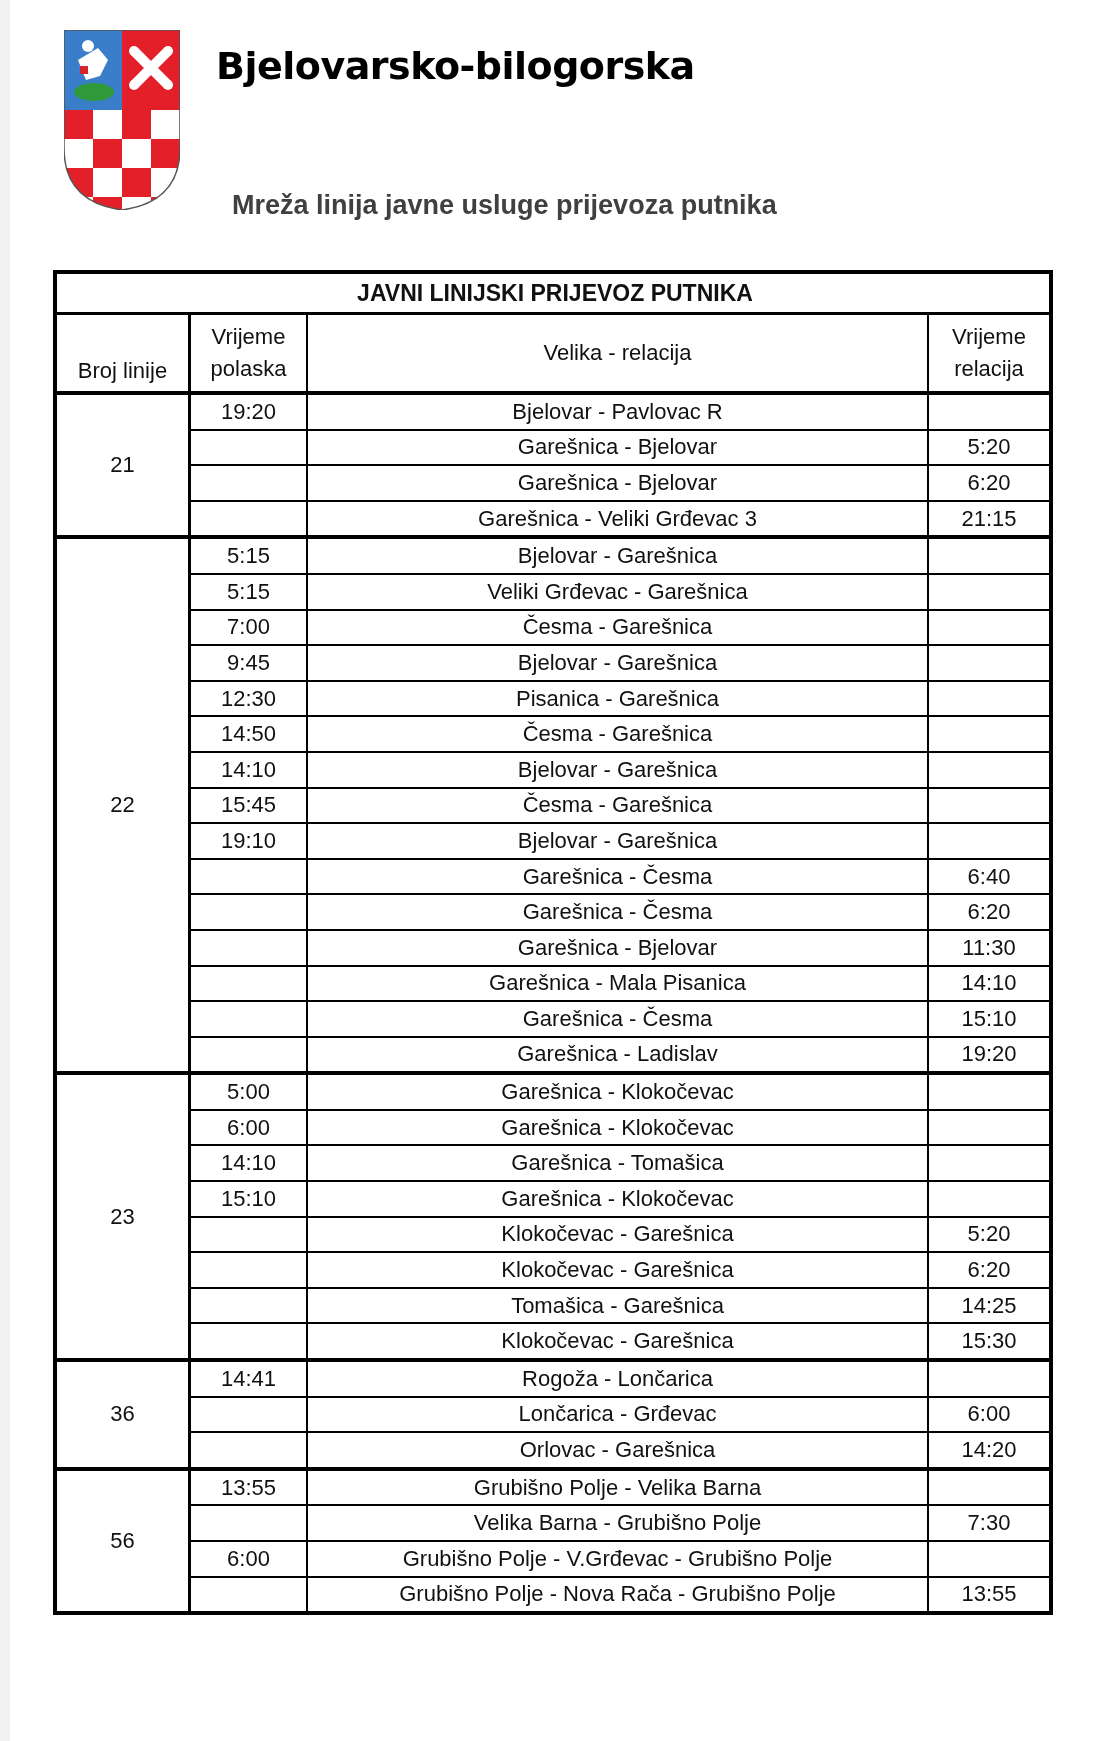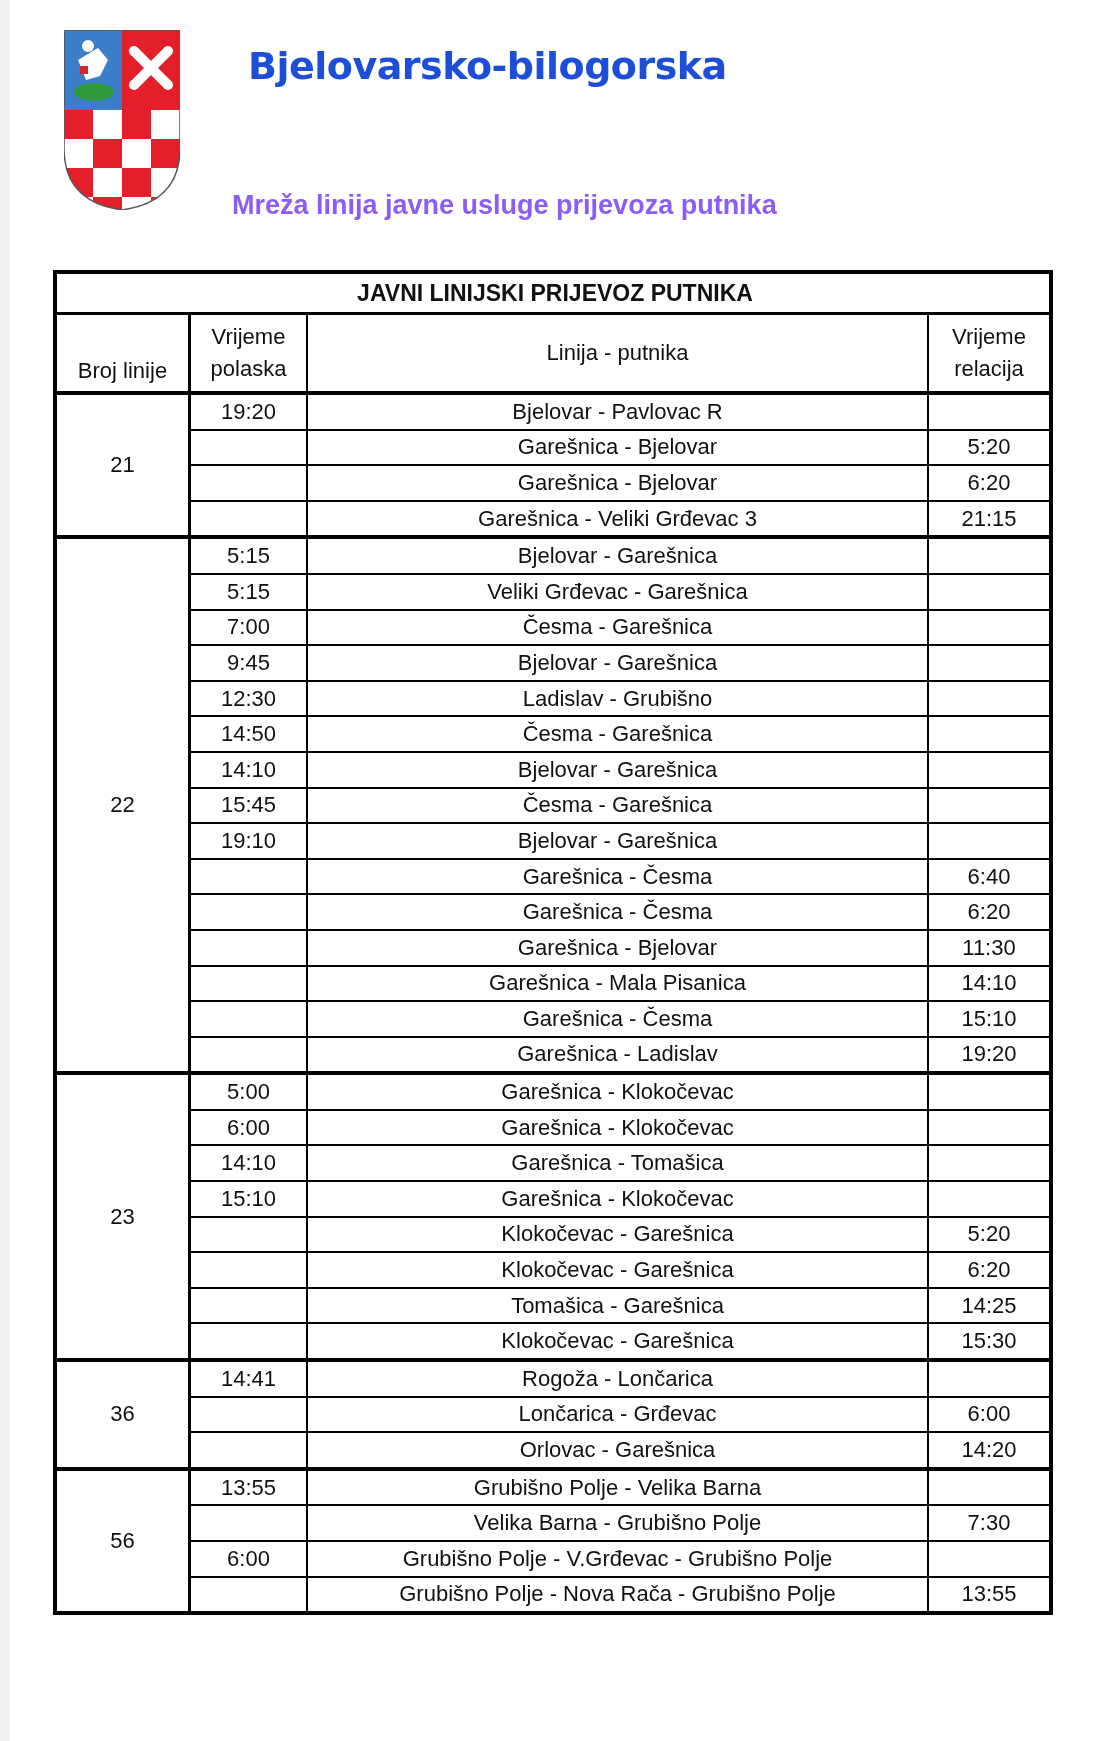--- a/index.html
+++ b/index.html
@@ -3,26 +3,26 @@
 <meta charset="utf-8">
 <style>
   html, body { margin:0; padding:0; }
   body {
     width:1119px; height:1741px; background:#ffffff; position:relative; overflow:hidden;
     font-family:"Liberation Sans", "DejaVu Sans", sans-serif; color:#111;
   }
   .leftstrip { position:absolute; left:0; top:0; width:10px; height:1741px; background:#f1f1f1; }
   .crest { position:absolute; left:64px; top:30px; width:116px; height:180px; }
   .county {
-    position:absolute; left:248px; top:44px; font-size:38px; font-weight:bold; line-height:44px;
-    font-family:"DejaVu Sans", sans-serif; letter-spacing:-0.5px; color:#1d4ed8;
+    position:absolute; left:216px; top:44px; font-size:38px; font-weight:bold; line-height:44px;
+    font-family:"DejaVu Sans", sans-serif; letter-spacing:-0.5px; color:#000000;
   }
   .subtitle {
     position:absolute; left:232px; top:190px; font-size:27px; font-weight:bold;
-    font-family:"Liberation Sans", sans-serif; color:#8b5cf6;
+    font-family:"Liberation Sans", sans-serif; color:#404040;
   }
   table.sched {
     position:absolute; left:53px; top:270px; width:1000px;
     border-collapse:collapse; border:4px solid #000;
     font-family:"Liberation Sans", sans-serif; font-size:22px;
   }
   table.sched td, table.sched th { border:2px solid #000; padding:0; text-align:center; height:33.6px; font-weight:normal; }
   .caption-cell { text-align:center; font-weight:bold !important; font-size:23px; padding-left:4px !important; border-bottom:3px solid #000 !important; height:38px !important; }
   .hdr th { height:72px !important; border-bottom:4px solid #000 !important; line-height:32px; }
   .c-line { width:131px; border-right:3px solid #000 !important; }
@@ -84,21 +84,21 @@
       <td colspan="4" class="caption-cell">JAVNI LINIJSKI PRIJEVOZ PUTNIKA</td>
     </tr>
     <tr class="hdr">
       <th class="c-line" style="vertical-align:bottom;padding-bottom:4px;">
         <span>Broj linije</span>
       </th>
       <th class="c-dep">
         <div>Vrijeme</div>
         <div>polaska</div>
       </th>
-      <th>Linija - putnika</th>
+      <th>Velika - relacija</th>
       <th class="c-ret">
         <div>Vrijeme</div>
         <div>relacija</div>
       </th>
     </tr>
   <tr class="grp-start">
         <td class="c-line" rowspan="4">21</td>
         <td class="c-dep">19:20</td>
         <td>Bjelovar - Pavlovac R</td>
         <td class="c-ret"></td>
@@ -134,21 +134,21 @@
         <td>Česma - Garešnica</td>
         <td class="c-ret"></td>
       </tr>
       <tr>
         <td class="c-dep">9:45</td>
         <td>Bjelovar - Garešnica</td>
         <td class="c-ret"></td>
       </tr>
       <tr>
         <td class="c-dep">12:30</td>
-        <td>Ladislav - Grubišno</td>
+        <td>Pisanica - Garešnica</td>
         <td class="c-ret"></td>
       </tr>
       <tr>
         <td class="c-dep">14:50</td>
         <td>Česma - Garešnica</td>
         <td class="c-ret"></td>
       </tr>
       <tr>
         <td class="c-dep">14:10</td>
         <td>Bjelovar - Garešnica</td>

